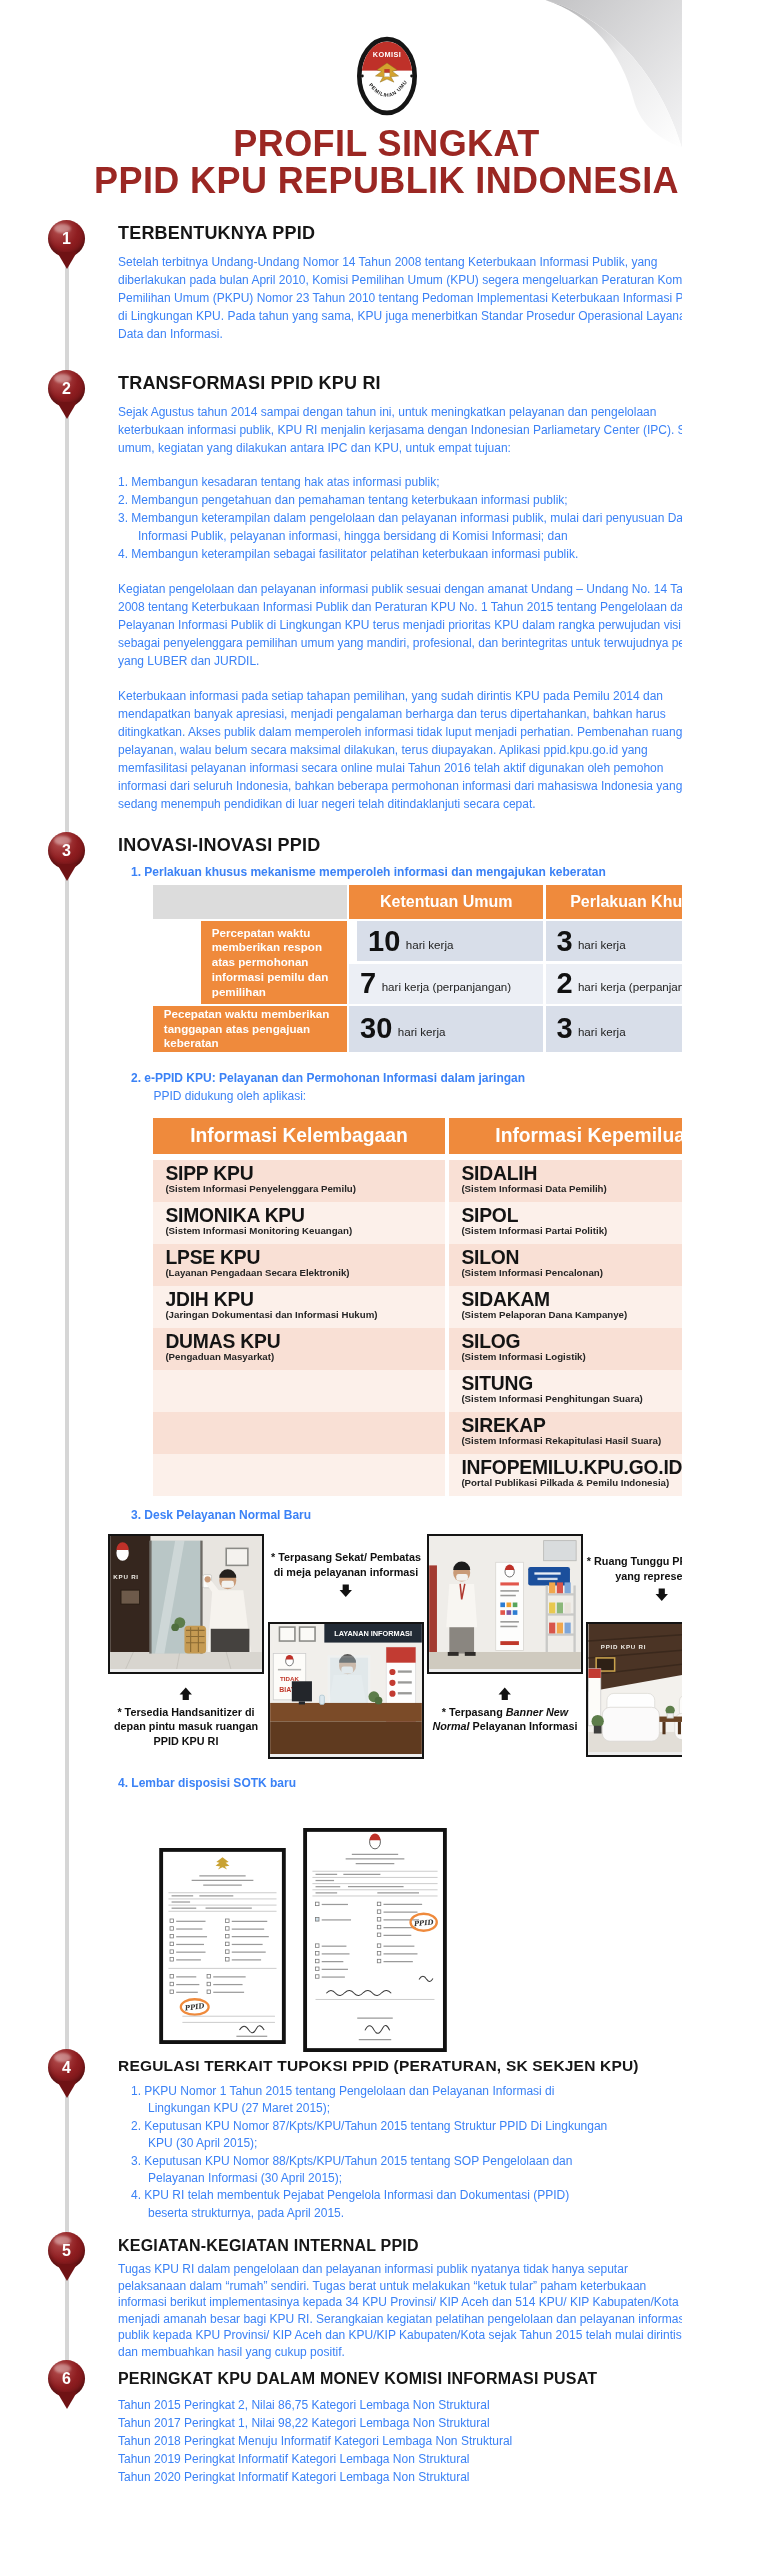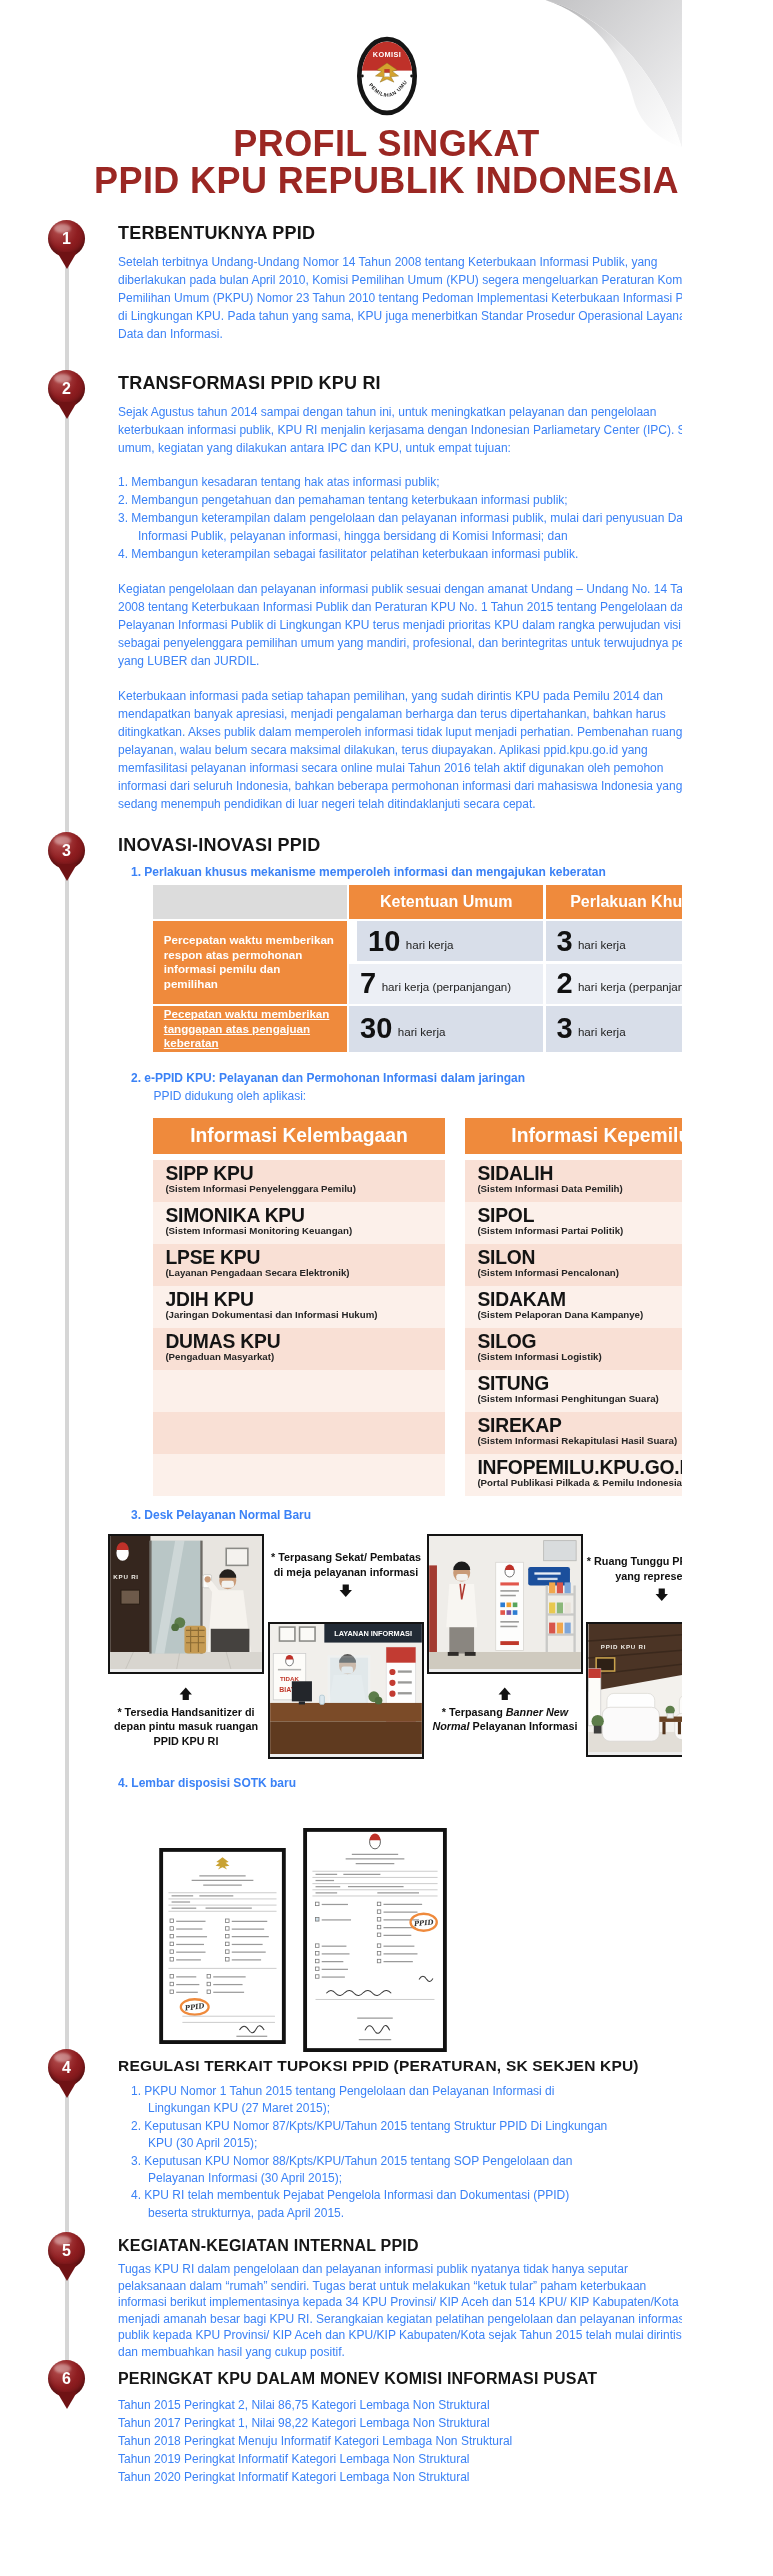--- a/index.html
+++ b/index.html
@@ -28,29 +28,29 @@
   .goal{padding-left:20px;text-indent:-20px;}
   .reg{padding-left:17px;text-indent:-17px;}
   
   #t1{position:absolute;left:153px;top:885px;width:589px;display:grid;
       grid-template-columns:194px 194px 195px;grid-template-rows:34px 40px 40px 46px;gap:2.3px;}
   #t1 .c{display:flex;align-items:center;}
   #t1 .hE{grid-area:1/1;background:#dcdcdc;}
   #t1 .hU{grid-area:1/2;} #t1 .hK{grid-area:1/3;}
   #t1 .hO{background:#ef8a3c;color:#fff;font-weight:800;font-size:16px;justify-content:center;}
   #t1 .lab{background:#ef8a3c;color:#fff;font-weight:700;font-size:11.6px;line-height:14.7px;padding:6.2px 10.8px;}
-  #t1 .lab1{grid-area:2/1/4/2;} #t1 .lab2{grid-area:4/1;text-decoration:underline;}
+  #t1 .lab1{grid-area:2/1/4/2;margin-left:48px;} #t1 .lab2{grid-area:4/1;}
   #t1 .a1{grid-area:2/2;margin-left:8px;} #t1 .a2{grid-area:2/3;} #t1 .b1{grid-area:3/2;} #t1 .b2{grid-area:3/3;}
   #t1 .r1{grid-area:4/2;} #t1 .r2{grid-area:4/3;}
   #t1 .dark{background:#d8dee9;} #t1 .lite{background:#eceff5;}
   #t1 .big{font-size:29px;font-weight:800;color:#111;padding-left:10.8px;}
   #t1 .sm{font-size:11.6px;color:#222;margin-left:5.4px;padding-top:6.2px;}
   
   #t2{position:absolute;left:153px;top:1118px;width:589px;display:grid;
-      grid-template-columns:292px 294px;grid-auto-rows:42px;column-gap:20px;}
+      grid-template-columns:292px 294px;grid-auto-rows:42px;column-gap:4px;}
   #t2 .t2h{height:36px;background:#ef8a3c;color:#fff;font-weight:800;font-size:19.3px;
       display:flex;align-items:center;justify-content:center;border-bottom:2.3px solid #fff;}
   #t2 .cell{padding:3.1px 0 0 12.4px;}
   #t2 .odd{background:#f9e0d5;} #t2 .even{background:#fcf0ea;}
   #t2 .nm{font-size:19.3px;font-weight:800;color:#141414;line-height:21px;letter-spacing:-0.2px;}
   #t2 .ds{font-size:9.7px;font-weight:700;color:#262626;line-height:10.8px;}
   
   .photo{position:absolute;border:2.3px solid #141414;background:#eee;}
   .cap{position:absolute;width:156px;text-align:center;font-size:10.8px;font-weight:700;
        line-height:14.7px;color:#101010;}

